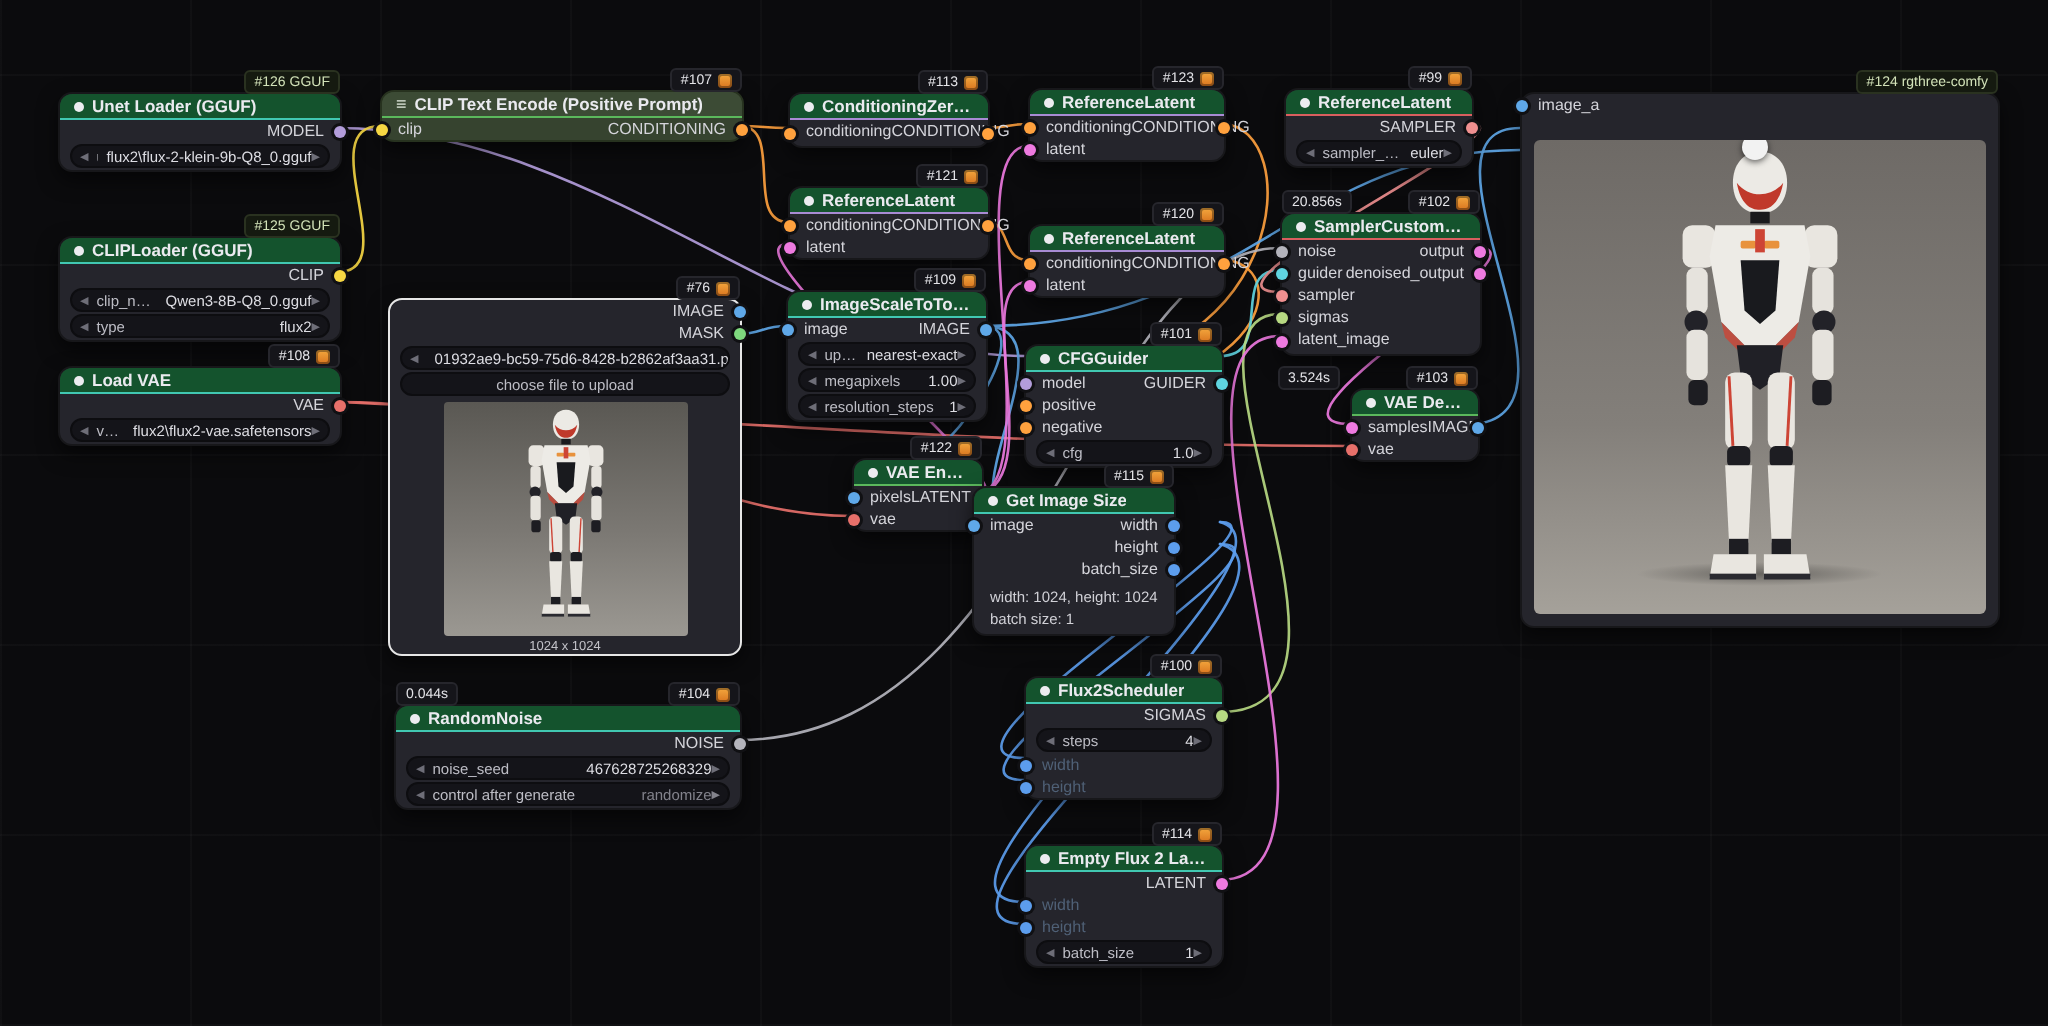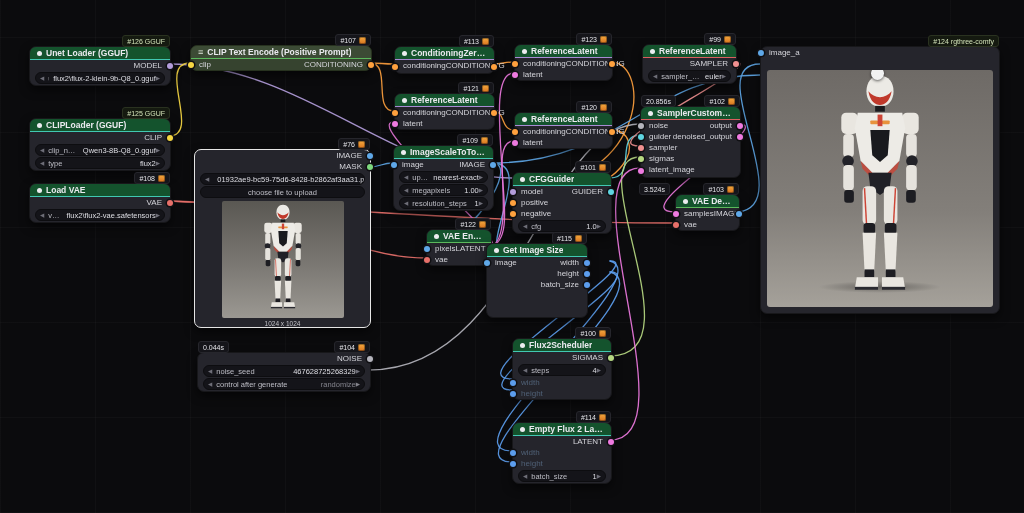--- a/index.html
+++ b/index.html
@@ -269,20 +269,24 @@
   <div class="node" style="left:197px;top:352px;width:172px;--acc:var(--teal)">
     <div class="badges l">
         <span class="nbadge">0.044s</span>
       </div>
     <div class="badges">
         <span class="nbadge">
           <span>#104</span>
           <span class="ext"></span>
         </span>
       </div>
+    <div class="hdr">
+        <span class="cdot"></span>
+        <span class="t">RandomNoise</span>
+      </div>
     <div class="row">
         <span class="pr">NOISE</span>
         <span class="pin o" style="--pc:var(--noise)"></span>
       </div>
     <div class="widget">
         <span class="wa">◀</span>
         <span class="wl">noise_seed</span>
         <span class="wv">467628725268329</span>
         <span class="wa r">▶</span>
       </div>
@@ -493,20 +497,24 @@
         <span class="pin o" style="--pc:var(--intp)"></span>
       </div>
     <div class="row">
         <span class="pr">height</span>
         <span class="pin o" style="--pc:var(--intp)"></span>
       </div>
     <div class="row">
         <span class="pr">batch_size</span>
         <span class="pin o" style="--pc:var(--intp)"></span>
       </div>
+    <div style="padding:4px 8px 0;font-size:7.5px;color:#d0d0d6;line-height:1.4">
+      <div>width: 1024, height: 1024</div>
+      <div>batch size: 1</div>
+    </div>
   </div>
 
   <div class="node" style="left:512px;top:338px;width:98px;--acc:var(--teal)">
     <div class="badges">
         <span class="nbadge">
           <span>#100</span>
           <span class="ext"></span>
         </span>
       </div>
     <div class="hdr">

